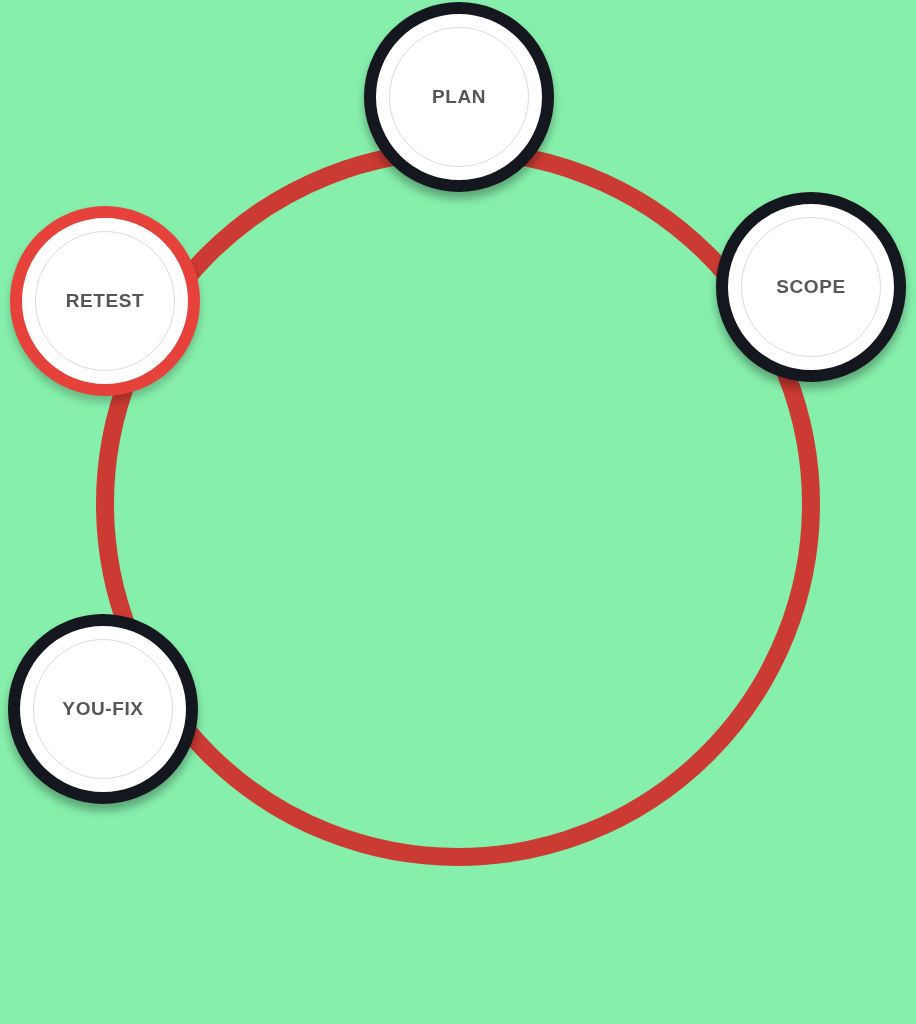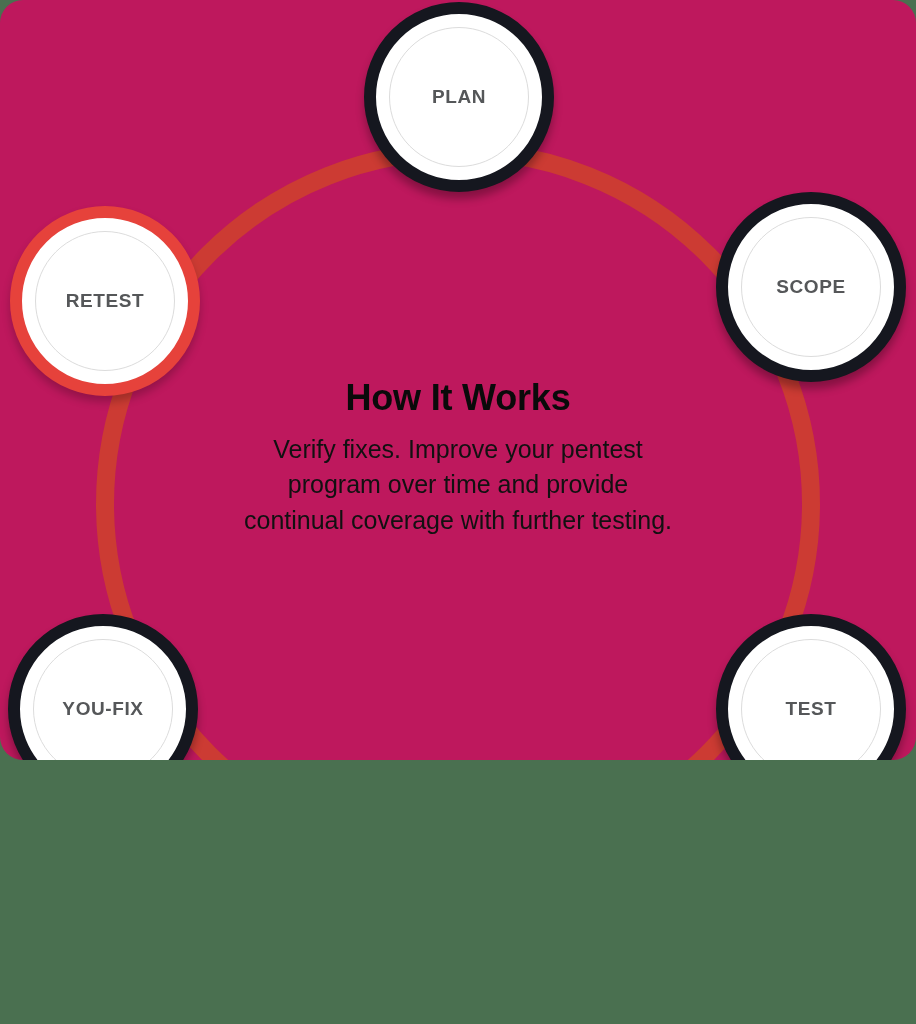--- a/index.html
+++ b/index.html
@@ -4,25 +4,24 @@
 <title>How It Works</title>
 <style>
   html, body {
     margin: 0;
     padding: 0;
     background: #4a7050;
   }
   #stage {
     position: relative;
     width: 916px;
-    height: 760px;
-    background: #be185d;
+    height: 1024px;
+    background: #86efac;
     overflow: hidden;
     font-family: "Liberation Sans", sans-serif;
-    border-radius: 23px;
   }
 
   
   #ring-svg {
     position: absolute;
     left: 0;
     top: 0;
     width: 916px;
     height: 1024px;
   }
@@ -115,38 +114,26 @@
   <div class="node" id="node-plan">
     <span class="inner-ring"></span>
     <span class="node-label">PLAN</span>
   </div>
 
   <div class="node" id="node-scope">
     <span class="inner-ring"></span>
     <span class="node-label">SCOPE</span>
   </div>
 
-  <div class="node" id="node-test">
-    <span class="inner-ring"></span>
-    <span class="node-label">TEST</span>
-  </div>
 
 
   <div class="node" id="node-youfix">
     <span class="inner-ring"></span>
     <span class="node-label">YOU-FIX</span>
   </div>
 
   <div class="node active" id="node-retest">
     <span class="inner-ring"></span>
     <span class="node-label">RETEST</span>
   </div>
 
-  <div id="center-text">
-    <h1 id="center-title">How It Works</h1>
-    <p id="center-desc">
-      <span>Verify fixes. Improve your pentest</span>
-      <span>program over time and provide</span>
-      <span>continual coverage with further testing.</span>
-    </p>
-  </div>
 
 </div>
 
 </body></html>

